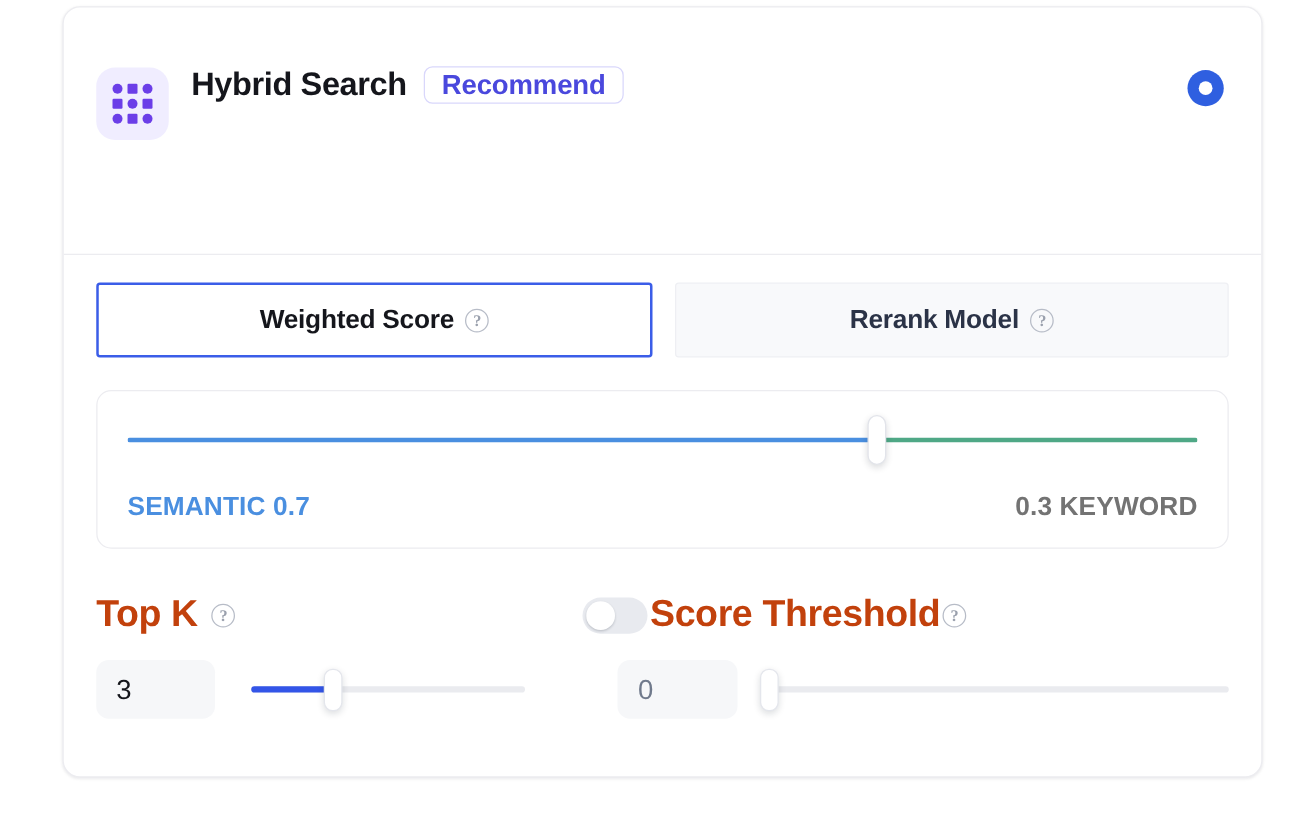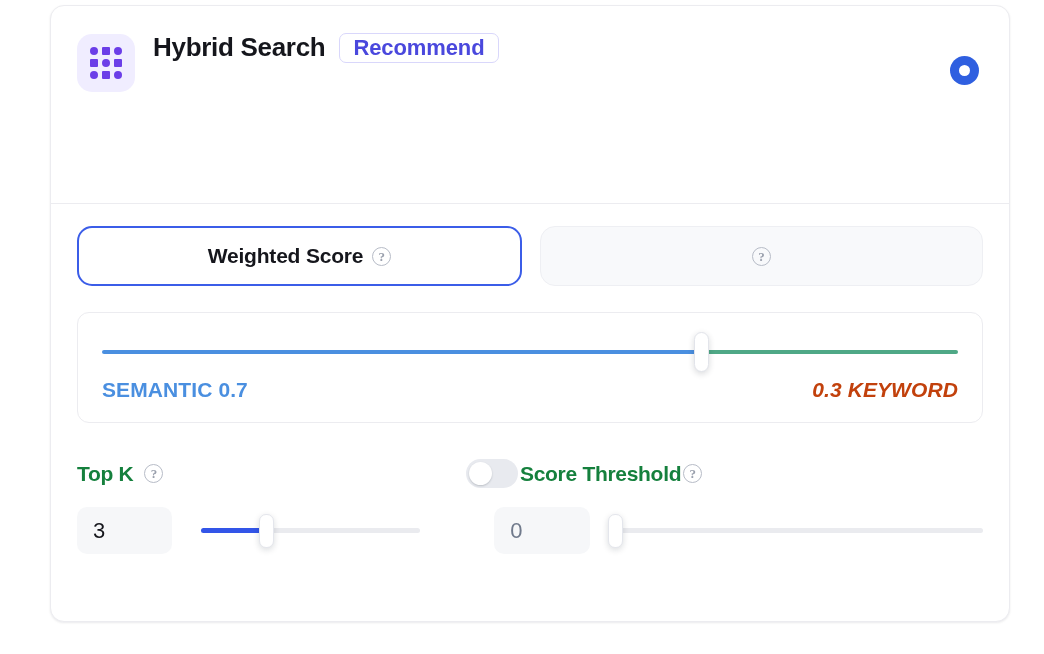--- a/index.html
+++ b/index.html
@@ -38,20 +38,21 @@
     position: relative;
     padding: 26px 24px 22px 26px;
     border-bottom: 1px solid #ececf0;
     min-height: 198px;
   }
 
   .header-row {
     display: flex;
     align-items: flex-start;
     gap: 18px;
+    margin-top: 20px;
   }
 
   .app-icon {
     flex: 0 0 auto;
     width: 58px;
     height: 58px;
     border-radius: 15px;
     background: #f0edff;
     display: flex;
     align-items: center;
@@ -137,21 +138,21 @@
     gap: 18px;
   }
 
   .tab {
     flex: 1 1 0;
     height: 60px;
     display: flex;
     align-items: center;
     justify-content: center;
     gap: 9px;
-    border-radius: 15px;
+    border-radius: 3px;
     font-size: 21px;
     font-weight: 700;
     letter-spacing: -0.2px;
     cursor: pointer;
     user-select: none;
   }
 
   .tab.active {
     background: #ffffff;
     border: 2px solid #3b5de8;
@@ -219,43 +220,43 @@
     background: #ffffff;
     border: 1px solid #e2e4ea;
     border-radius: 8px;
     box-shadow: 0 2px 6px rgba(16,24,40,0.16);
     cursor: grab;
   }
 
   .weight-labels {
     display: flex;
     justify-content: space-between;
-    margin-top: 13px;
+    margin-top: 29px;
     font-size: 21px;
     font-weight: 700;
     letter-spacing: 0.1px;
   }
   .label-semantic { color: #4a8fe0; }
-  .label-keyword  { color: #c2410c; font-style: italic; }
+  .label-keyword  { color: #737373; }
 
   
   .controls { margin-top: 36px; }
 
   .controls-labels {
     display: flex;
     align-items: center;
   }
 
   .ctrl-col-a { width: 389px; display: flex; align-items: center; gap: 11px; }
   .ctrl-col-b { flex: 1 1 auto; display: flex; align-items: center; gap: 2px; }
 
   .ctrl-title {
-    font-size: 21px;
+    font-size: 30px;
     font-weight: 700;
-    color: #15803d;
+    color: #c2410c;
     letter-spacing: -0.3px;
   }
 
   .toggle {
     width: 52px;
     height: 29px;
     border-radius: 15px;
     background: #e8eaef;
     position: relative;
     cursor: pointer;
@@ -369,20 +370,21 @@
     <div class="card-body">
 
       <div class="tabs">
 
         <div class="tab active">
           <span>Weighted Score</span>
           <span class="help">?</span>
         </div>
 
         <div class="tab inactive">
+          <span>Rerank Model</span>
           <span class="help">?</span>
         </div>
 
       </div>
 
       <div class="weight-panel">
 
         <div class="weight-track-wrap">
           <div class="weight-track">
             <div class="weight-left" style="width:70%;"></div>

